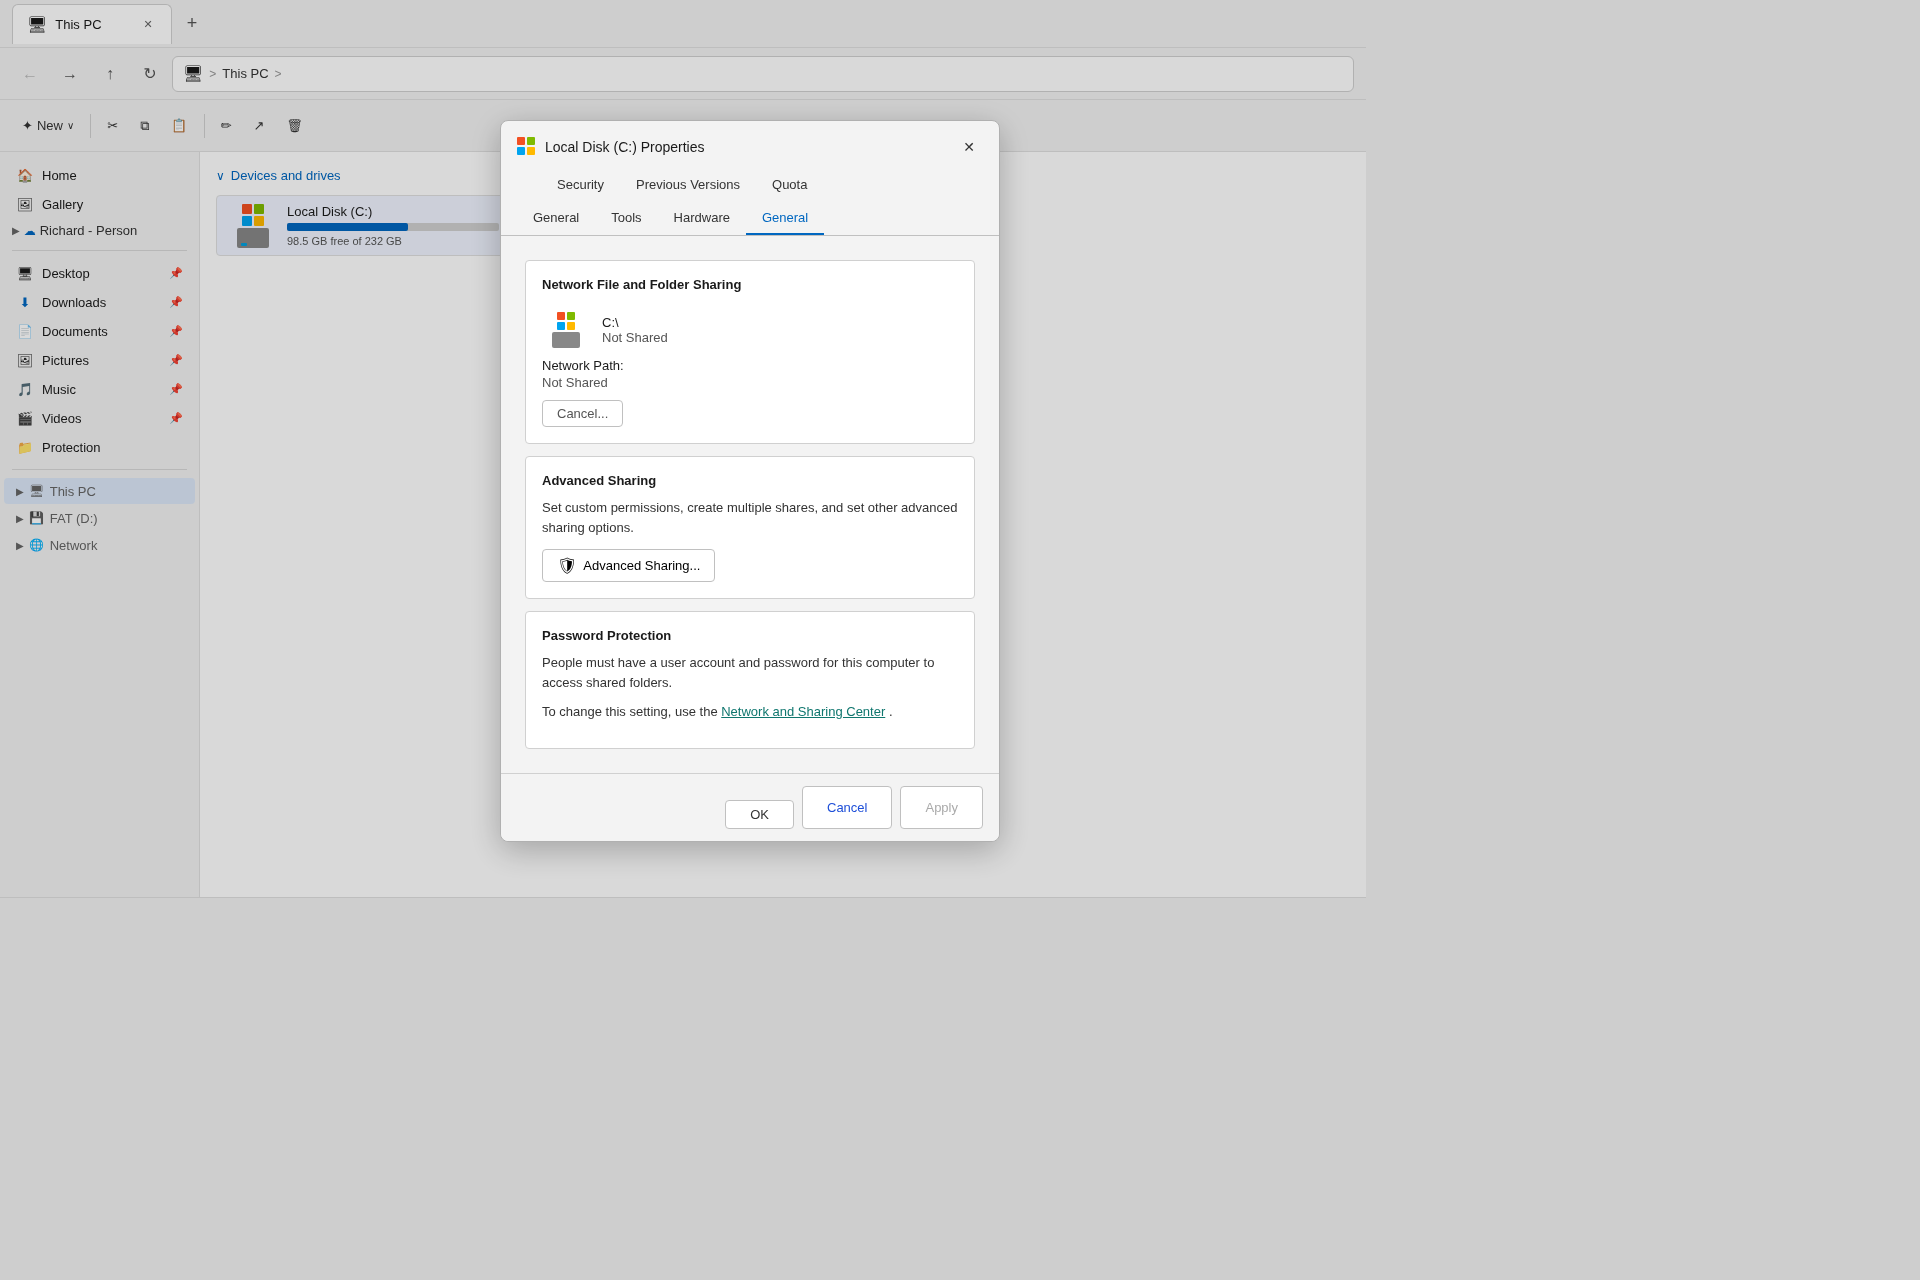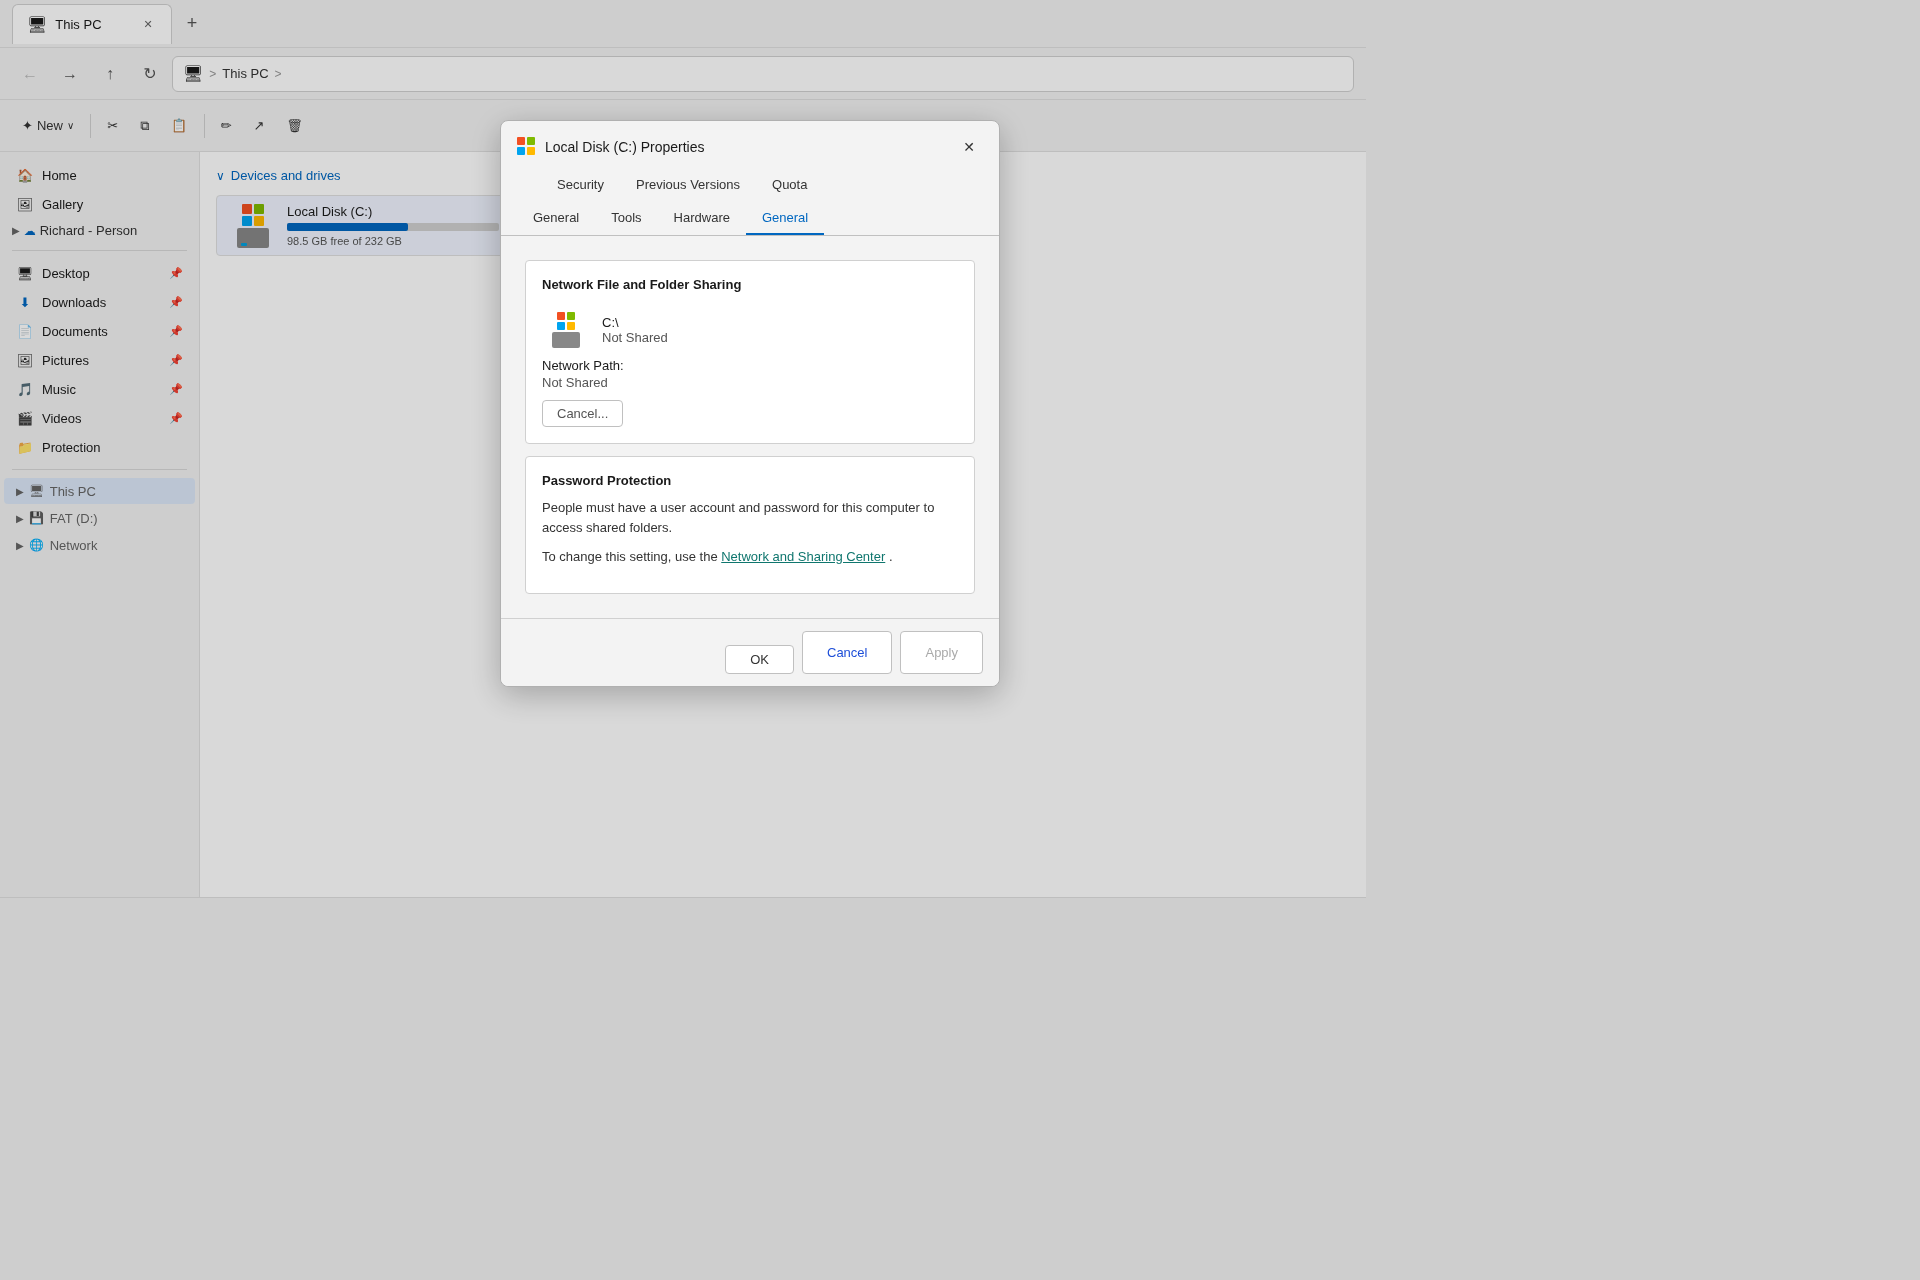--- a/index.html
+++ b/index.html
@@ -312,20 +312,28 @@
           <div>
             <div class="sharing-path">C:\</div>
             <div class="sharing-status">Not Shared</div>
           </div>
         </div>
         <div class="network-path-label">Network Path:</div>
         <div class="network-path-value">Not Shared</div>
         <button class="share-btn">Cancel...</button>
       </div>
 
+      <div class="dialog-content" style="margin-top: 8px;">
+        <div class="dialog-section-title">Advanced Sharing</div>
+        <div class="advanced-desc">Set custom permissions, create multiple shares, and set other advanced sharing options.</div>
+        <button class="advanced-btn">
+          <span style="font-size:16px;">🛡</span>
+          <span>Advanced Sharing...</span>
+        </button>
+      </div>
 
       <div class="dialog-content" style="margin-top: 8px;">
         <div class="dialog-section-title">Password Protection</div>
         <div class="password-desc">People must have a user account and password for this computer to access shared folders.</div>
         <div class="password-desc" style="margin-top:6px;">
           <span>To change this setting, use the </span>
           <span class="password-link">Network and Sharing Center</span>
           <span>.</span>
         </div>
       </div>

